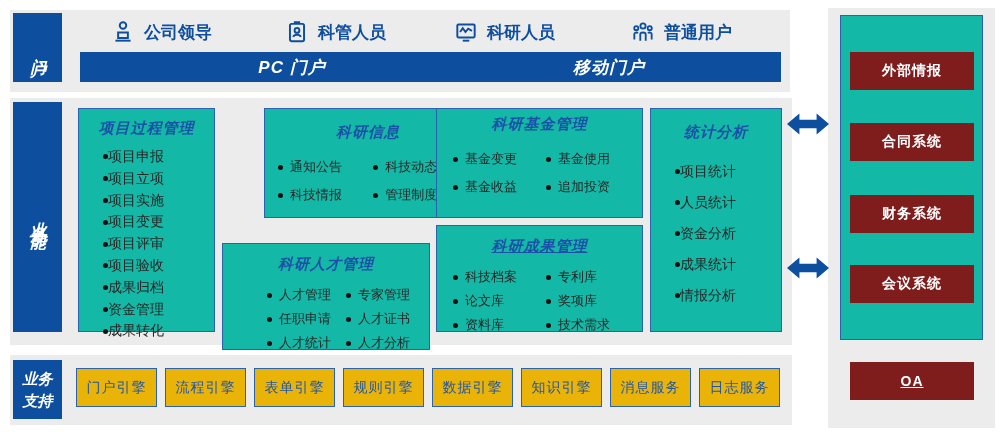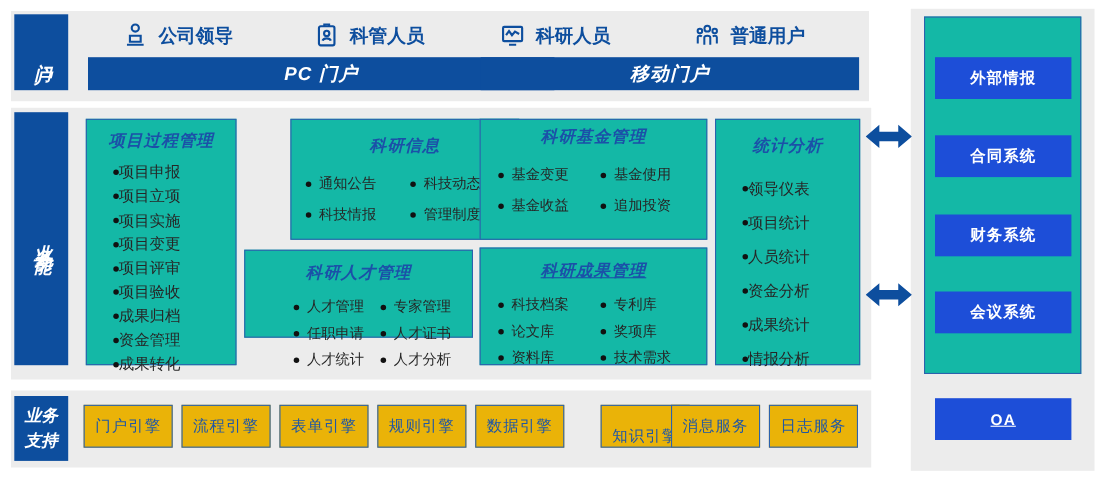--- a/index.html
+++ b/index.html
@@ -20,21 +20,21 @@
                text-align:center;letter-spacing:1px;}
   .items-1col{list-style:none;margin:8px 0 0 0;padding:0 0 0 24px;}
   .items-1col li{font-size:14px;color:#262626;display:flex;align-items:center;}
   .items-grid{list-style:none;margin:10px 0 0 0;padding:0 10px 0 16px;display:grid;
               grid-template-columns:52% 48%;}
   .items-grid li{font-size:13px;color:#262626;display:flex;align-items:center;gap:7px;}
   .dot{width:5px;height:5px;border-radius:50%;background:#111;flex:0 0 auto;}
   .engine{position:absolute;top:368px;width:81px;height:39px;background:#eab308;
           border:1.5px solid #2b62ad;box-sizing:border-box;color:#2057a5;font-size:14px;
           display:flex;align-items:center;justify-content:center;letter-spacing:1px;}
-  .sysbtn{position:absolute;left:850px;width:124px;height:38px;background:#1d4ed8;
+  .sysbtn{position:absolute;left:850px;width:124px;height:38px;background:#7f1d1d;
           color:#fff;font-weight:bold;font-size:14px;display:flex;align-items:center;
           justify-content:center;letter-spacing:1px;}
   .arrow{position:absolute;left:787px;width:42px;height:28px;}
   svg.icon{display:block;}
 </style>
 </head>
 <body>
 
 <div class="stage">
 
@@ -163,21 +163,21 @@
           <span class="dot"></span>
           <span>科技情报</span>
         </li>
       <li>
           <span class="dot"></span>
           <span>管理制度</span>
         </li>
     </ul>
   </div>
 
-  <div class="wbox" style="left:222px;top:227px;width:208px;height:80px;">
+  <div class="wbox" style="left:222px;top:243px;width:208px;height:107px;">
     <div class="title" style="margin-top:11px;">科研人才管理</div>
     <ul class="items-grid" style="margin-top:12px;row-gap:6px;padding-left:44px;">
       <li>
           <span class="dot"></span>
           <span>人才管理</span>
         </li>
       <li>
           <span class="dot"></span>
           <span>专家管理</span>
         </li>
@@ -250,24 +250,20 @@
           <span>技术需求</span>
         </li>
     </ul>
   </div>
 
   <div class="wbox" style="left:650px;top:108px;width:132px;height:224px;">
     <div class="title" style="margin-top:14px;">统计分析</div>
     <ul class="items-1col" style="margin-top:14px;line-height:31px;">
       <li>
           <span class="dot"></span>
-          <span>领导仪表</span>
-        </li>
-      <li>
-          <span class="dot"></span>
           <span>项目统计</span>
         </li>
       <li>
           <span class="dot"></span>
           <span>人员统计</span>
         </li>
       <li>
           <span class="dot"></span>
           <span>资金分析</span>
         </li>
@@ -305,21 +301,21 @@
     </div>
   <div class="engine" style="left:254px;">
       <span>表单引擎</span>
     </div>
   <div class="engine" style="left:343px;">
       <span>规则引擎</span>
     </div>
   <div class="engine" style="left:432px;">
       <span>数据引擎</span>
     </div>
-  <div class="engine" style="left:546px;align-items:flex-end;">
+  <div class="engine" style="left:521px;">
       <span>知识引擎</span>
     </div>
   <div class="engine" style="left:610px;">
       <span>消息服务</span>
     </div>
   <div class="engine" style="left:699px;">
       <span>日志服务</span>
     </div>
 
   <div class="wbox" style="left:840px;top:15px;width:143px;height:325px;"></div>

